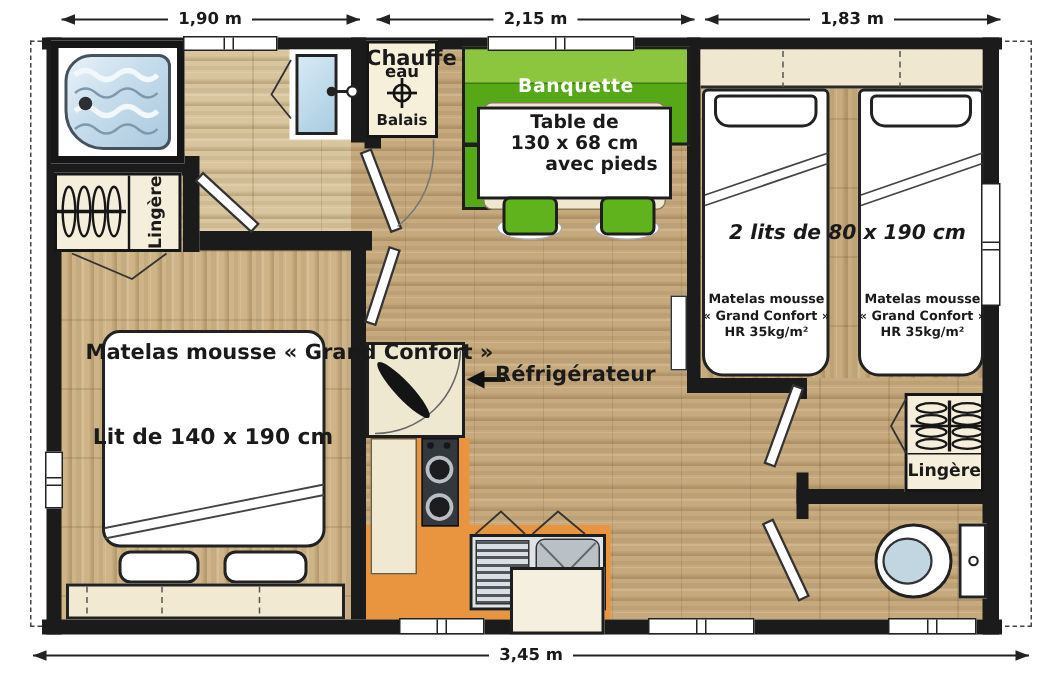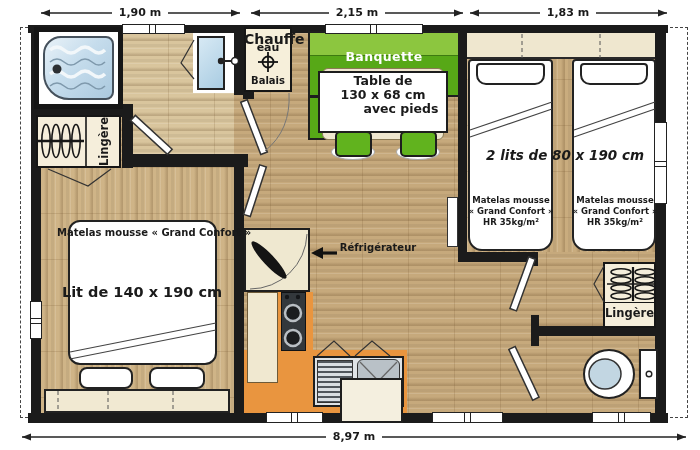--- a/index.html
+++ b/index.html
@@ -96,21 +96,21 @@
   <div class="abs furn" style="left:313px;top:356px;width:91px;height:51px;background:#dfe3e6;border:2px solid #1e1e1e;"></div>
   <div class="abs furn" style="left:317px;top:360px;width:36px;height:43px;border:1px solid #333;
               background:repeating-linear-gradient(180deg,#50565c 0 2px,#d9dee2 2px 5px);"></div>
   <div class="abs furn" style="left:357px;top:359px;width:43px;height:45px;background:#b9c1c7;border:1.5px solid #333;border-radius:6px;"></div>
   <div class="abs" style="left:340px;top:378px;width:63px;height:45px;background:#f4efdf;border:2px solid #1e1e1e;z-index:8;"></div>
 
   <div class="abs furn" style="left:68px;top:220px;width:149px;height:145px;background:#fff;border:2px solid #222;border-radius:12px;"></div>
   <div class="abs furn" style="left:79px;top:367px;width:54px;height:22px;background:#fff;border:2px solid #222;border-radius:8px;"></div>
   <div class="abs furn" style="left:149px;top:367px;width:56px;height:22px;background:#fff;border:2px solid #222;border-radius:8px;"></div>
   <div class="abs furn" style="left:44px;top:389px;width:186px;height:24px;background:#f1e9d2;border:2px solid #222;"></div>
-  <div class="abs txt b c nw" style="left:57px;top:227px;width:138px;font-size:10px;">Matelas mousse « Grand Confort »</div>
+  <div class="abs txt b c nw" style="left:57px;top:227px;width:138px;font-size:14px;">Matelas mousse « Grand Confort »</div>
   <div class="abs txt b c nw" style="left:57px;top:284px;width:170px;font-size:14.5px;">Lit de 140 x 190 cm</div>
 
   <div class="abs furn" style="left:467px;top:33px;width:188px;height:26px;background:#efe7cf;border-bottom:2px solid #2a2a2a;"></div>
   <div class="abs furn" style="left:468px;top:59px;width:85px;height:192px;background:#fff;border:2px solid #222;border-radius:4px 4px 14px 14px;"></div>
   <div class="abs furn" style="left:476px;top:63px;width:69px;height:22px;background:#fff;border:2px solid #222;border-radius:4px 4px 10px 10px;"></div>
   <div class="abs furn" style="left:572px;top:59px;width:84px;height:192px;background:#fff;border:2px solid #222;border-radius:4px 4px 14px 14px;"></div>
   <div class="abs furn" style="left:580px;top:63px;width:68px;height:22px;background:#fff;border:2px solid #222;border-radius:4px 4px 10px 10px;"></div>
   <div class="abs txt b c nw" style="left:470px;top:148px;width:190px;font-size:13.5px;font-style:italic;">2 lits de 80 x 190 cm</div>
   <div class="abs txt b c" style="left:463px;top:196px;width:96px;font-size:8.5px;">Matelas mousse</div>
   <div class="abs txt b c" style="left:463px;top:207px;width:96px;font-size:8.5px;">« Grand Confort »</div>
@@ -264,20 +264,20 @@
       <polygon points="463,13 454,9.5 454,16.5" fill="#222" stroke="none"></polygon>
       <line x1="470" y1="13" x2="667" y2="13"></line>
       <polygon points="470,13 479,9.5 479,16.5" fill="#222" stroke="none"></polygon>
       <polygon points="667,13 658,9.5 658,16.5" fill="#222" stroke="none"></polygon>
       <line x1="22" y1="437" x2="686" y2="437"></line>
       <polygon points="22,437 31,433.5 31,440.5" fill="#222" stroke="none"></polygon>
       <polygon points="686,437 677,433.5 677,440.5" fill="#222" stroke="none"></polygon>
     </g>
   </svg>
 
-  <div class="abs txt b c nw" style="left:330px;top:242px;width:96px;font-size:10px;">Réfrigérateur</div>
+  <div class="abs txt b c nw" style="left:330px;top:242px;width:96px;font-size:14px;">Réfrigérateur</div>
 
   <div class="abs dimlbl" style="left:112px;top:6px;width:56px;">1,90 m</div>
   <div class="abs dimlbl" style="left:329px;top:6px;width:56px;">2,15 m</div>
   <div class="abs dimlbl" style="left:540px;top:6px;width:56px;">1,83 m</div>
-  <div class="abs dimlbl" style="left:326px;top:430px;width:56px;">8,97 m</div>
+  <div class="abs dimlbl" style="left:326px;top:430px;width:56px;">3,45 m</div>
 
 </div>
 
 </body></html>

